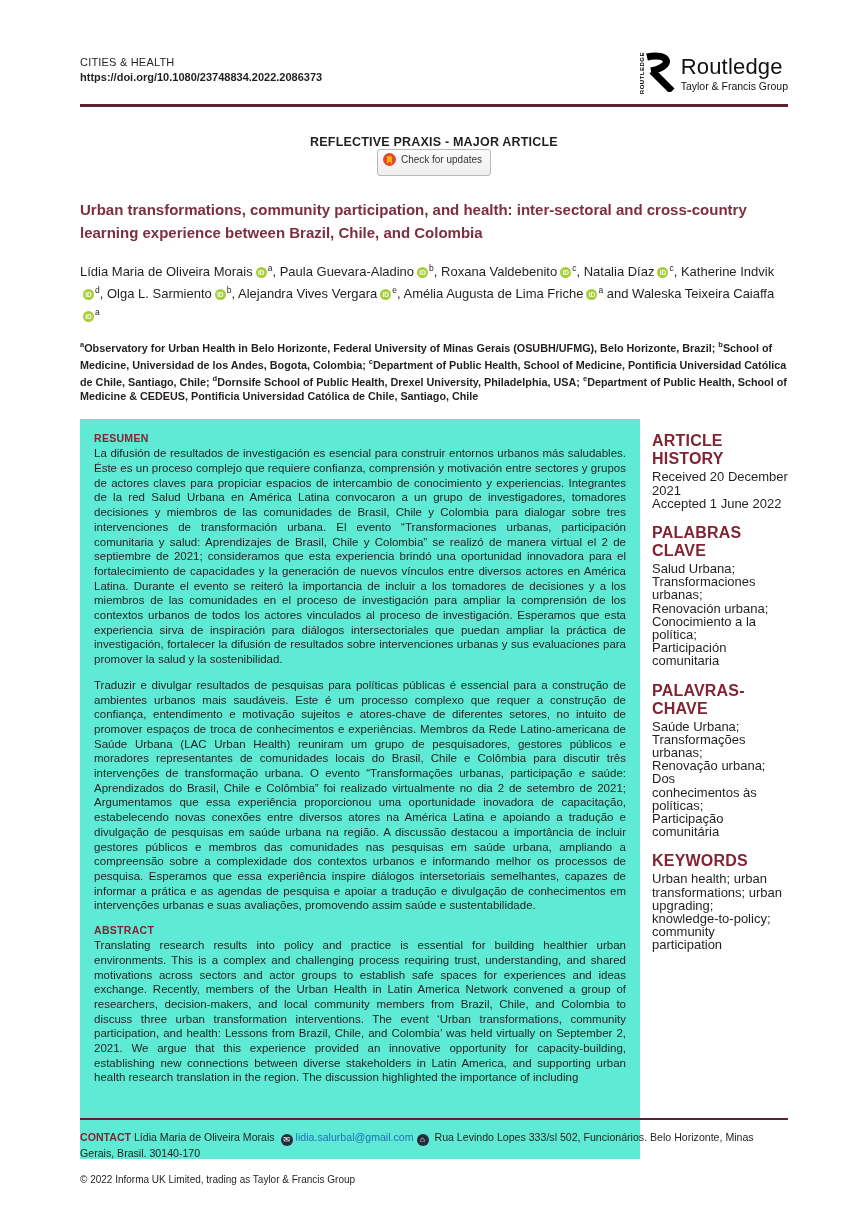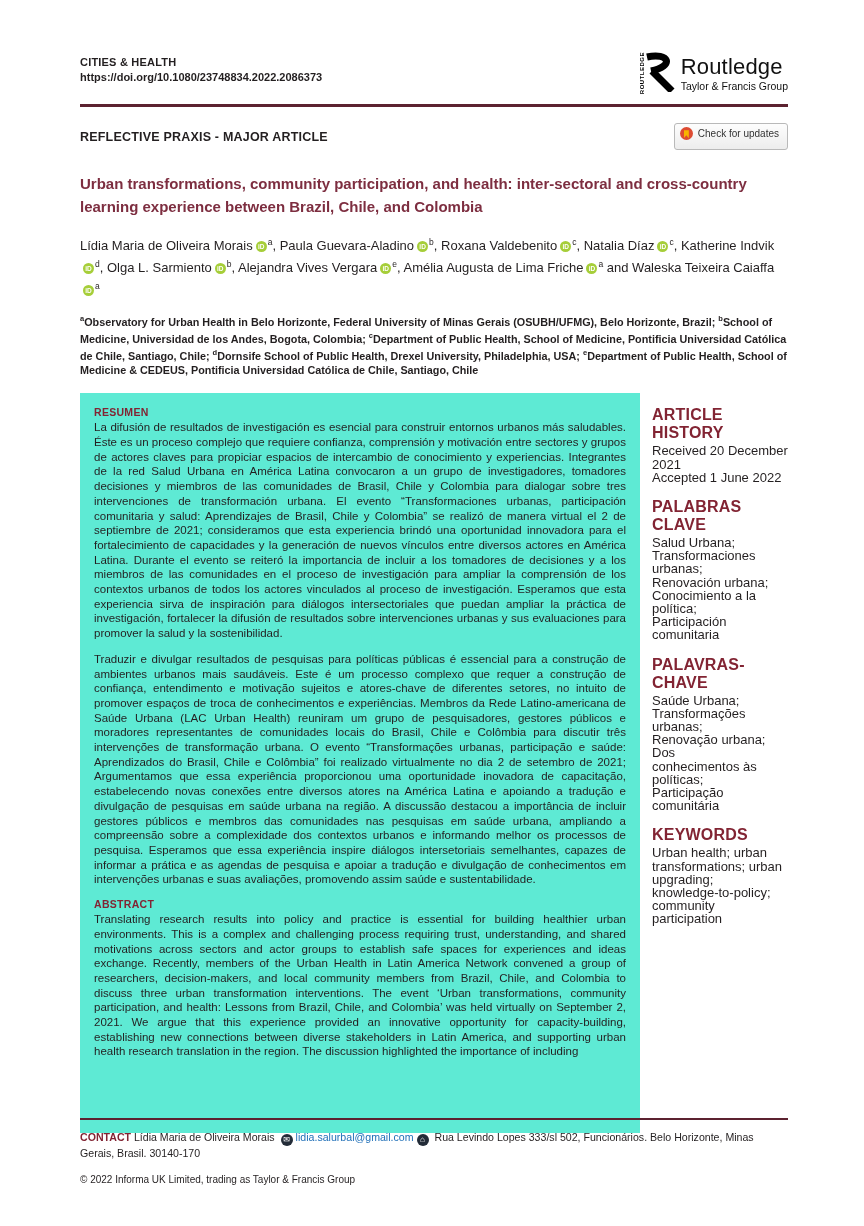--- a/index.html
+++ b/index.html
@@ -2,31 +2,31 @@
 <html><head>
 <meta charset="utf-8">
 <style>
   * { margin:0; padding:0; box-sizing:border-box; }
   html,body { background:#ffffff; }
   body { width:864px; height:1226px; font-family:"Liberation Sans", sans-serif; color:#231f20; position:relative; overflow:hidden; }
   .page { position:relative; width:864px; height:1226px; padding:56px 76px 0 80px; }
 
   
   .hdr { display:flex; justify-content:space-between; align-items:flex-start; }
-  .journal { font-size:11px; font-weight:bold; letter-spacing:.2px; }
+  .journal { font-size:11px; font-weight:normal; letter-spacing:.2px; }
   .doi { font-size:11px; font-weight:bold; margin-top:3px; color:#231f20; }
   .logo { display:flex; align-items:center; gap:6px; margin-top:-4px; }
   .logo-mark { display:flex; align-items:stretch; }
   .logo-vert { writing-mode:vertical-rl; transform:rotate(180deg); font-size:6px; font-weight:bold; letter-spacing:.5px; color:#000; line-height:1; }
   .logo-words .big { font-size:22px; color:#111; letter-spacing:.2px; }
   .logo-words .small { font-size:10.5px; color:#111; margin-top:0; }
   .rule-top { height:3px; background:#5c2230; margin-top:10px; }
 
   
-  .type-row { display:flex; justify-content:space-between; align-items:center; margin-top:16px; }
+  .type-row { display:flex; justify-content:space-between; align-items:center; margin-top:28px;flex-direction:column; }
   .article-type { font-size:12.5px; font-weight:bold; letter-spacing:.2px; }
   .check-btn { display:flex; align-items:center; gap:5px; border:1px solid #b9b9b9; border-radius:3px; background:linear-gradient(#fdfdfd,#ededed); padding:3px 8px 9px 5px; font-size:10px; color:#333; cursor:pointer; }
   .cm-circle { width:13px; height:13px; border-radius:50%; background:#dd4b32; position:relative; flex:0 0 auto; }
   .cm-ribbon { position:absolute; left:4px; top:3px; width:5px; height:8px; background:#f7b500; clip-path:polygon(0 0,100% 0,100% 100%,50% 65%,0 100%); }
 
   
   .title { margin-top:22px; font-size:15px; line-height:23px; font-weight:bold; color:#7d2e40; }
   .authors { margin-top:14px; font-size:13px; line-height:18px; color:#231f20; }
   .author { white-space:normal; }
   .orcid { display:inline-block; width:11px; height:11px; border-radius:50%; background:#a6ce39; color:#fff; font-size:6.5px; font-weight:bold; text-align:center; line-height:11px; margin:0 1px 0 3px; vertical-align:1px; }

